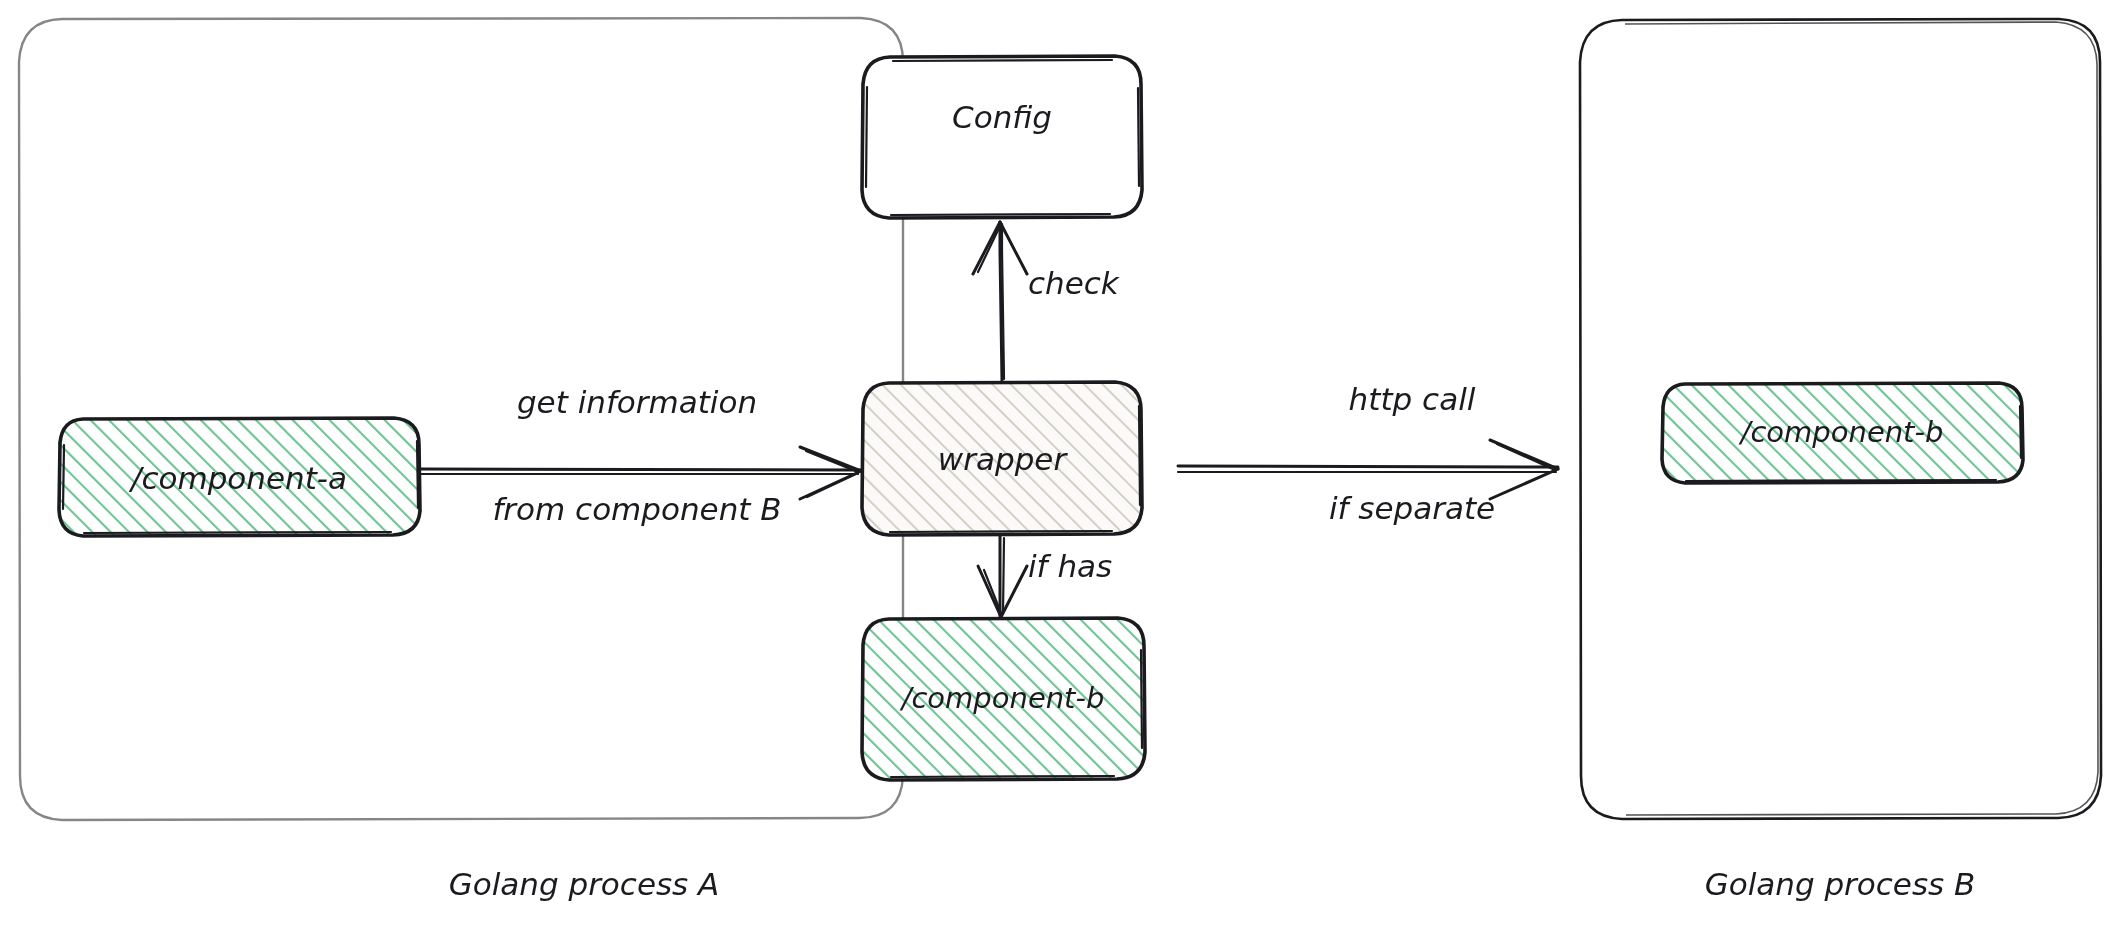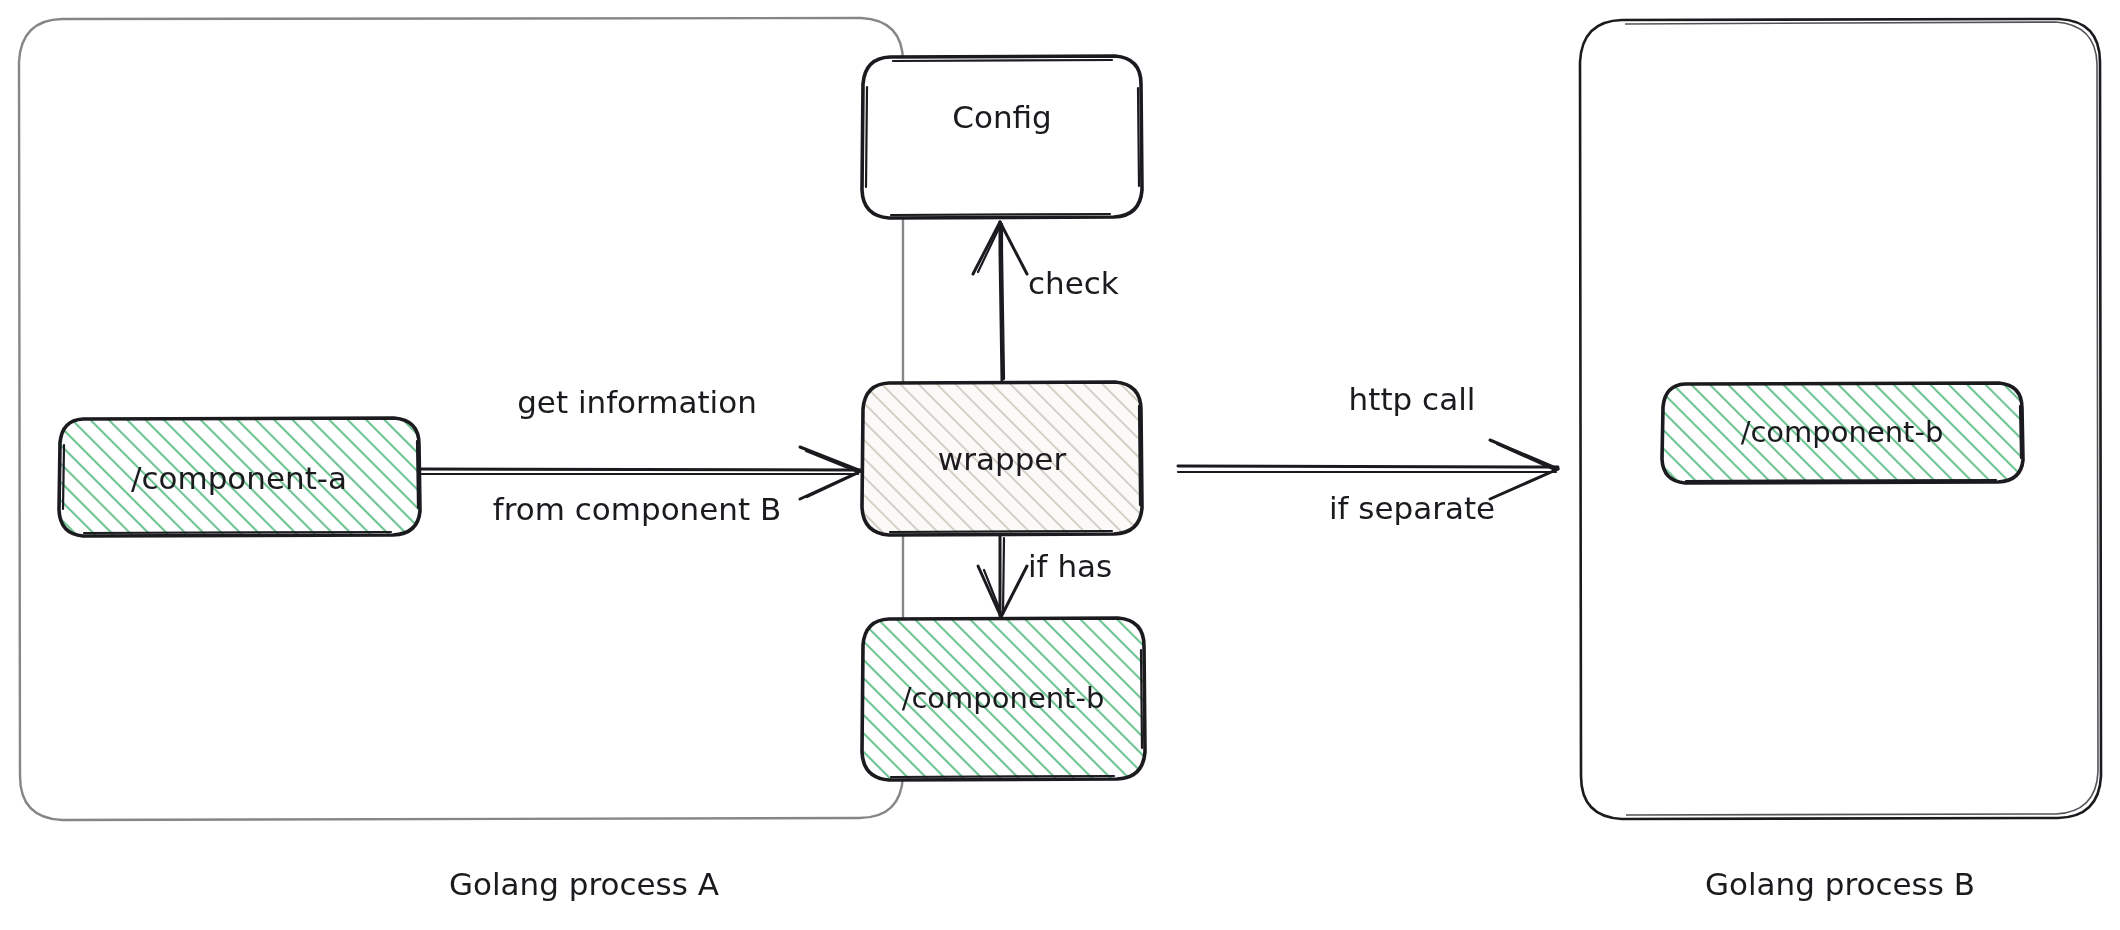--- a/index.html
+++ b/index.html
@@ -11,20 +11,21 @@
     width: 2120px;
     height: 930px;
     overflow: hidden;
     font-family: "DejaVu Sans", sans-serif;
   }
   #canvas {
     position: relative;
     width: 1936px;
     height: 930px;
     background: #ffffff;
+    font-style: italic;
   }
   svg#diagram {
     position: absolute;
     top: 0;
     left: 0;
     width: 2120px;
     height: 930px;
   }
   .sketch-text {
     font-family: "DejaVu Sans", sans-serif;

